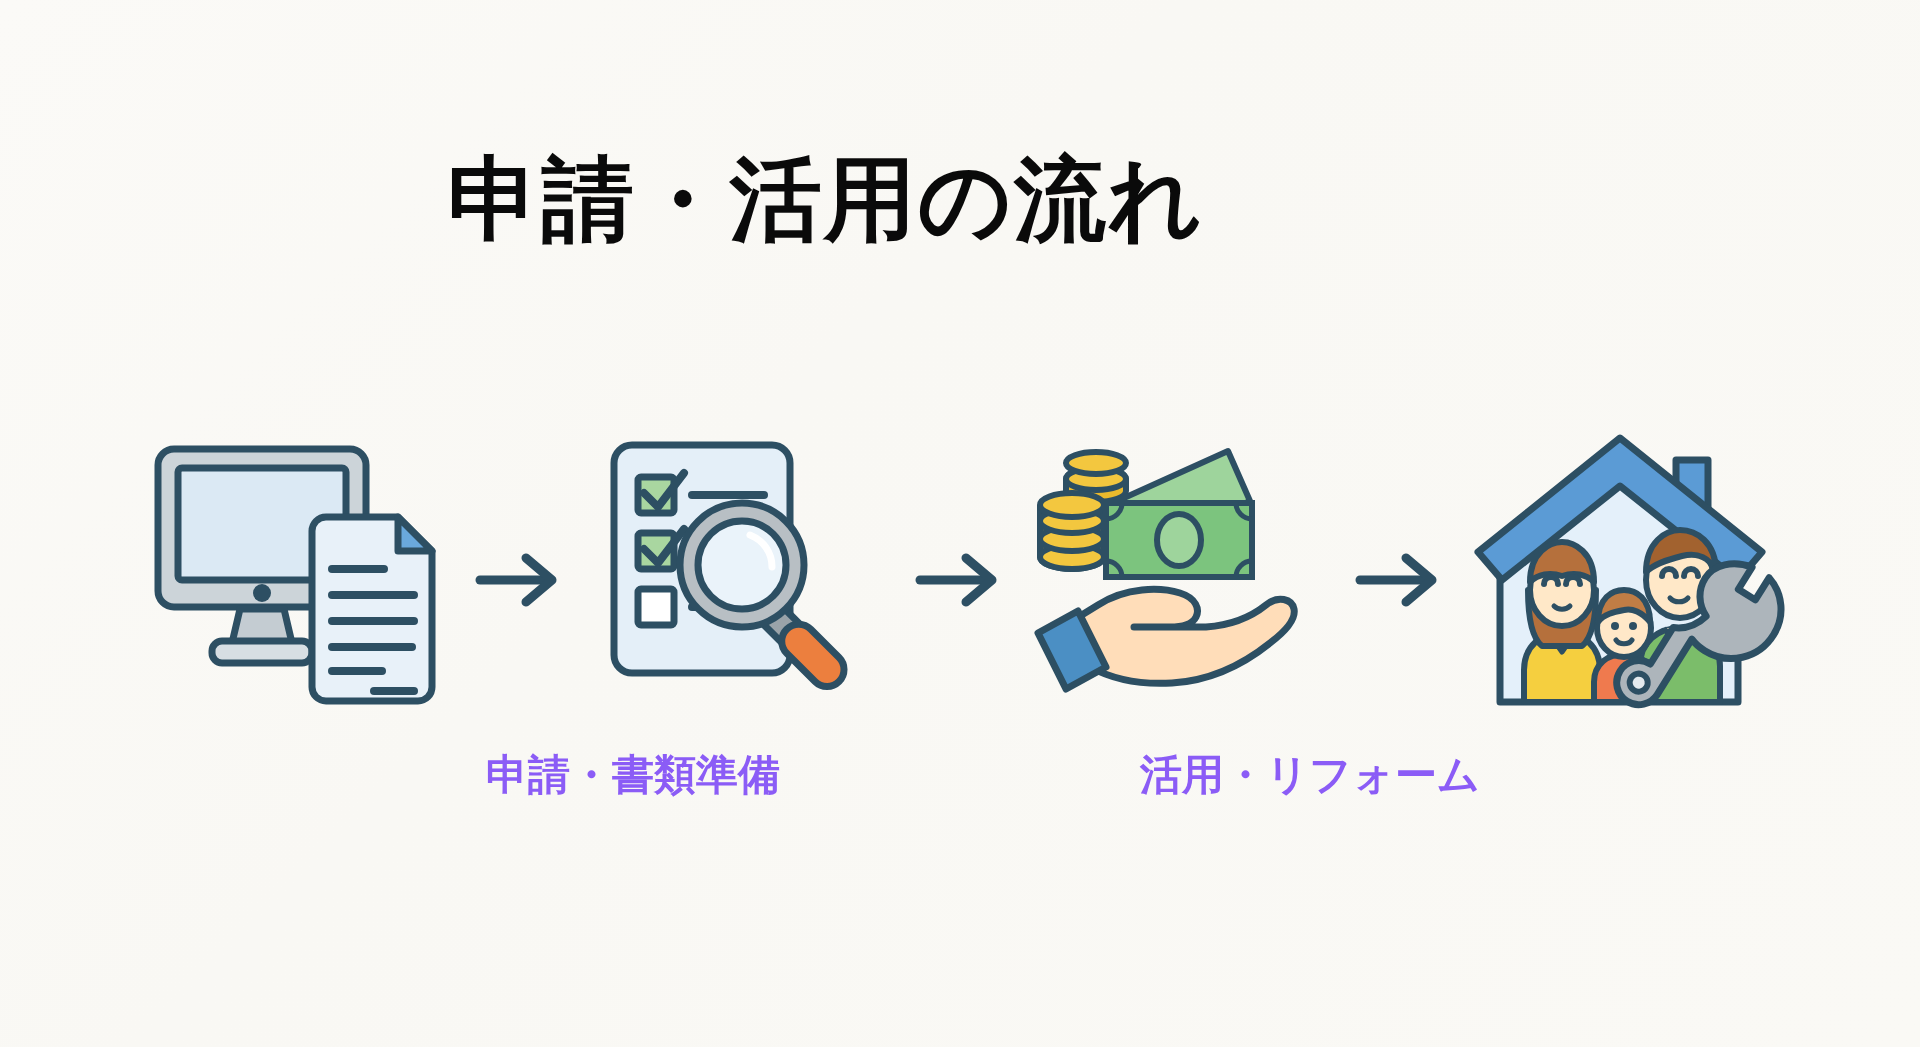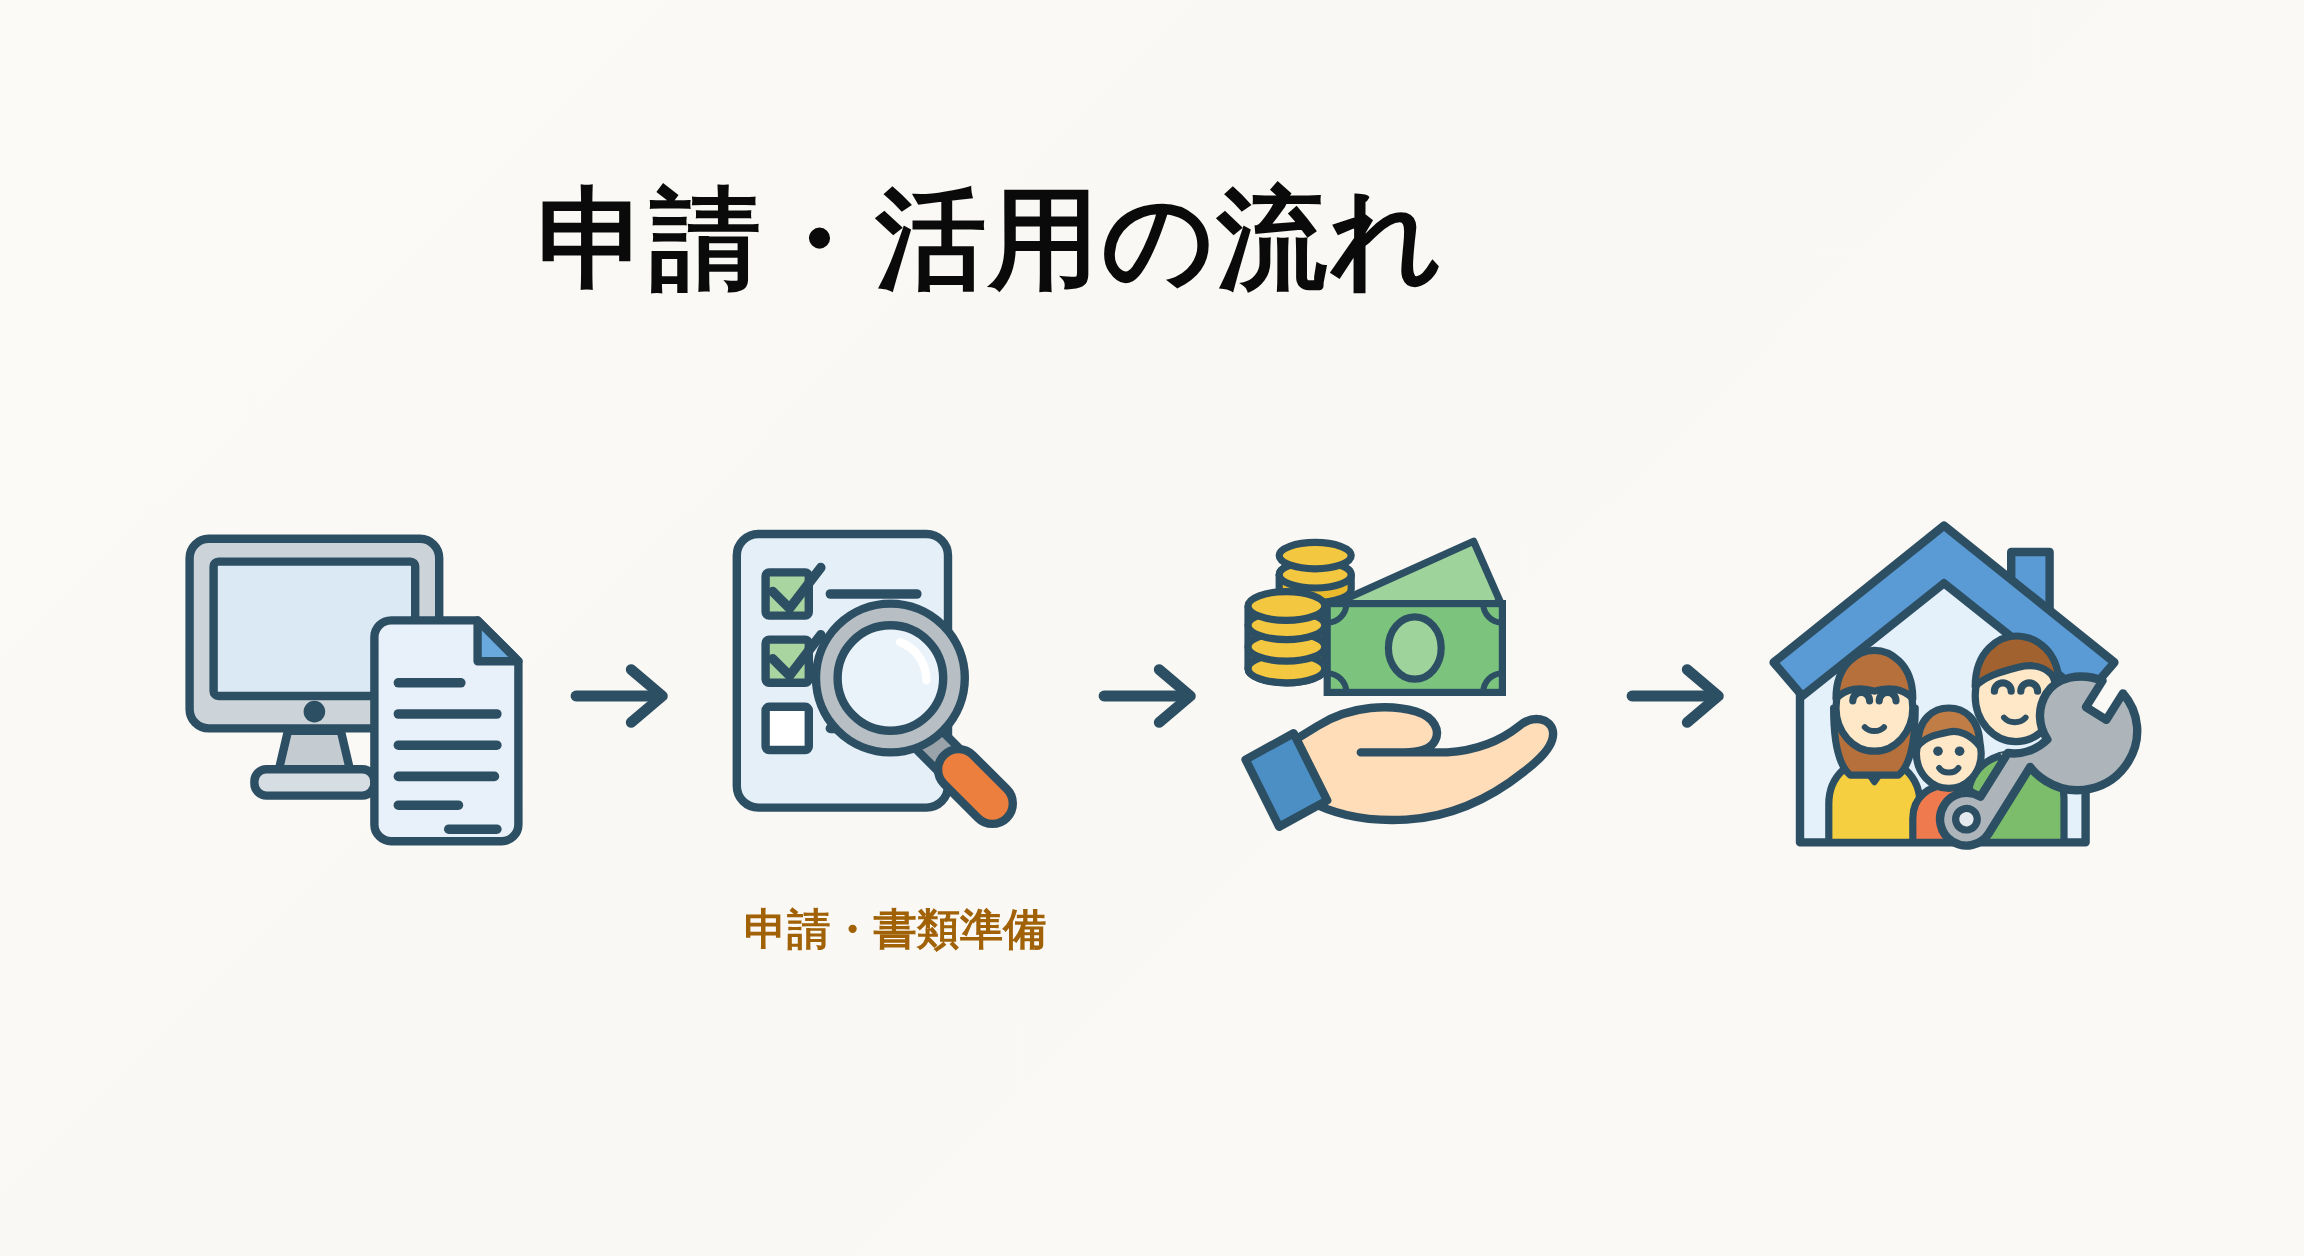--- a/index.html
+++ b/index.html
@@ -64,24 +64,24 @@
     left: 0;
     width: 1920px;
     height: 80px;
     display: flex;
     align-items: center;
     justify-content: center;
   }
   .label-cell {
     width: 320px;
     flex: 0 0 auto;
-    text-align: left;
-    font-size: 36px;
+    text-align: right;
+    font-size: 42px;
     font-weight: 700;
-    color: #a16207;
+    color: #8b5cf6;
     letter-spacing: 0px;
     white-space: nowrap;
   }
   .label-spacer {
     width: 120px;
     flex: 0 0 auto;
   }
   svg { display: block; overflow: visible; }
 </style>
 </head>
@@ -264,13 +264,14 @@
     </svg>
   </div>
 
 </div>
 
 <div class="labels">
   <div class="label-cell">申請・書類準備</div>
   <div class="label-spacer"></div>
   <div class="label-spacer"></div>
   <div class="label-spacer"></div>
+  <div class="label-cell">活用・リフォーム</div>
 </div>
 
 </body></html>

